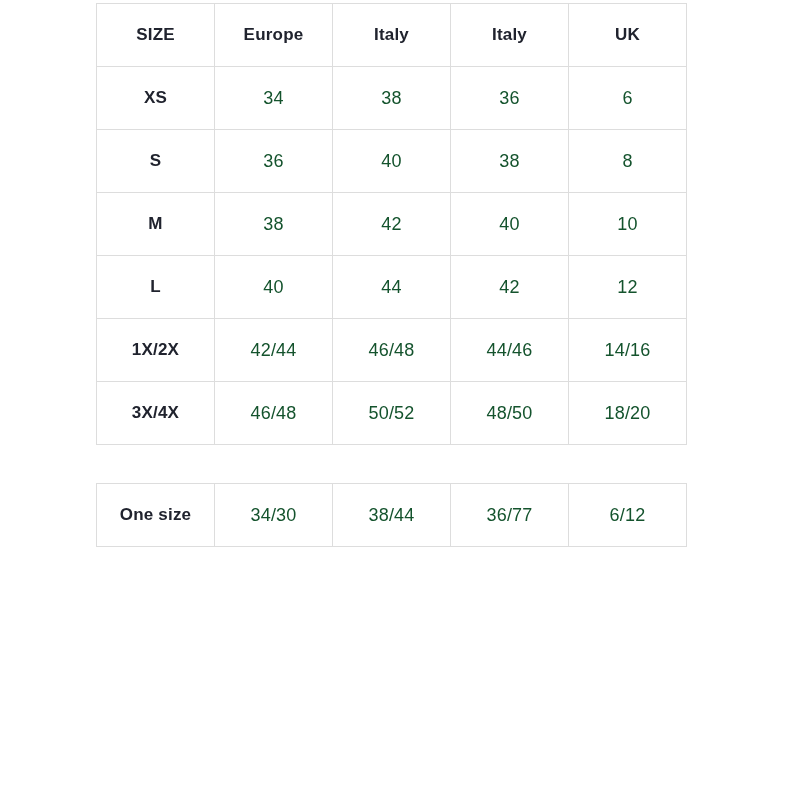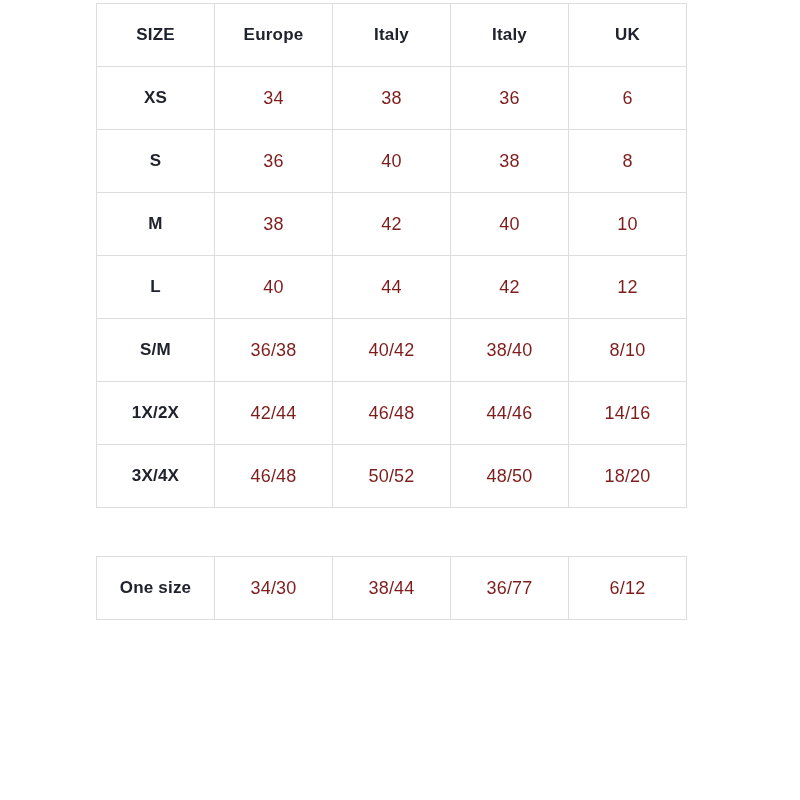--- a/index.html
+++ b/index.html
@@ -31,25 +31,25 @@
   table.size-table th,
   table.size-table td.label {
     font-weight: 700;
     font-size: 17px;
     color: #20232e;
     letter-spacing: 0.2px;
   }
   table.size-table td.val {
     font-weight: 400;
     font-size: 18px;
-    color: #7f1d1d;
+    color: #14532d;
     letter-spacing: 0.2px;
   }
   table.extra-table {
-    margin-top: 48px;
+    margin-top: 38px;
   }
 </style>
 </head>
 <body>
 
 <div class="page">
 
   <table class="size-table">
     <thead>
       <tr>
@@ -83,27 +83,20 @@
         <td class="val">10</td>
       </tr>
       <tr>
         <td class="label">L</td>
         <td class="val">40</td>
         <td class="val">44</td>
         <td class="val">42</td>
         <td class="val">12</td>
       </tr>
       <tr>
-        <td class="label">S/M</td>
-        <td class="val">36/38</td>
-        <td class="val">40/42</td>
-        <td class="val">38/40</td>
-        <td class="val">8/10</td>
-      </tr>
-      <tr>
         <td class="label">1X/2X</td>
         <td class="val">42/44</td>
         <td class="val">46/48</td>
         <td class="val">44/46</td>
         <td class="val">14/16</td>
       </tr>
       <tr>
         <td class="label">3X/4X</td>
         <td class="val">46/48</td>
         <td class="val">50/52</td>

